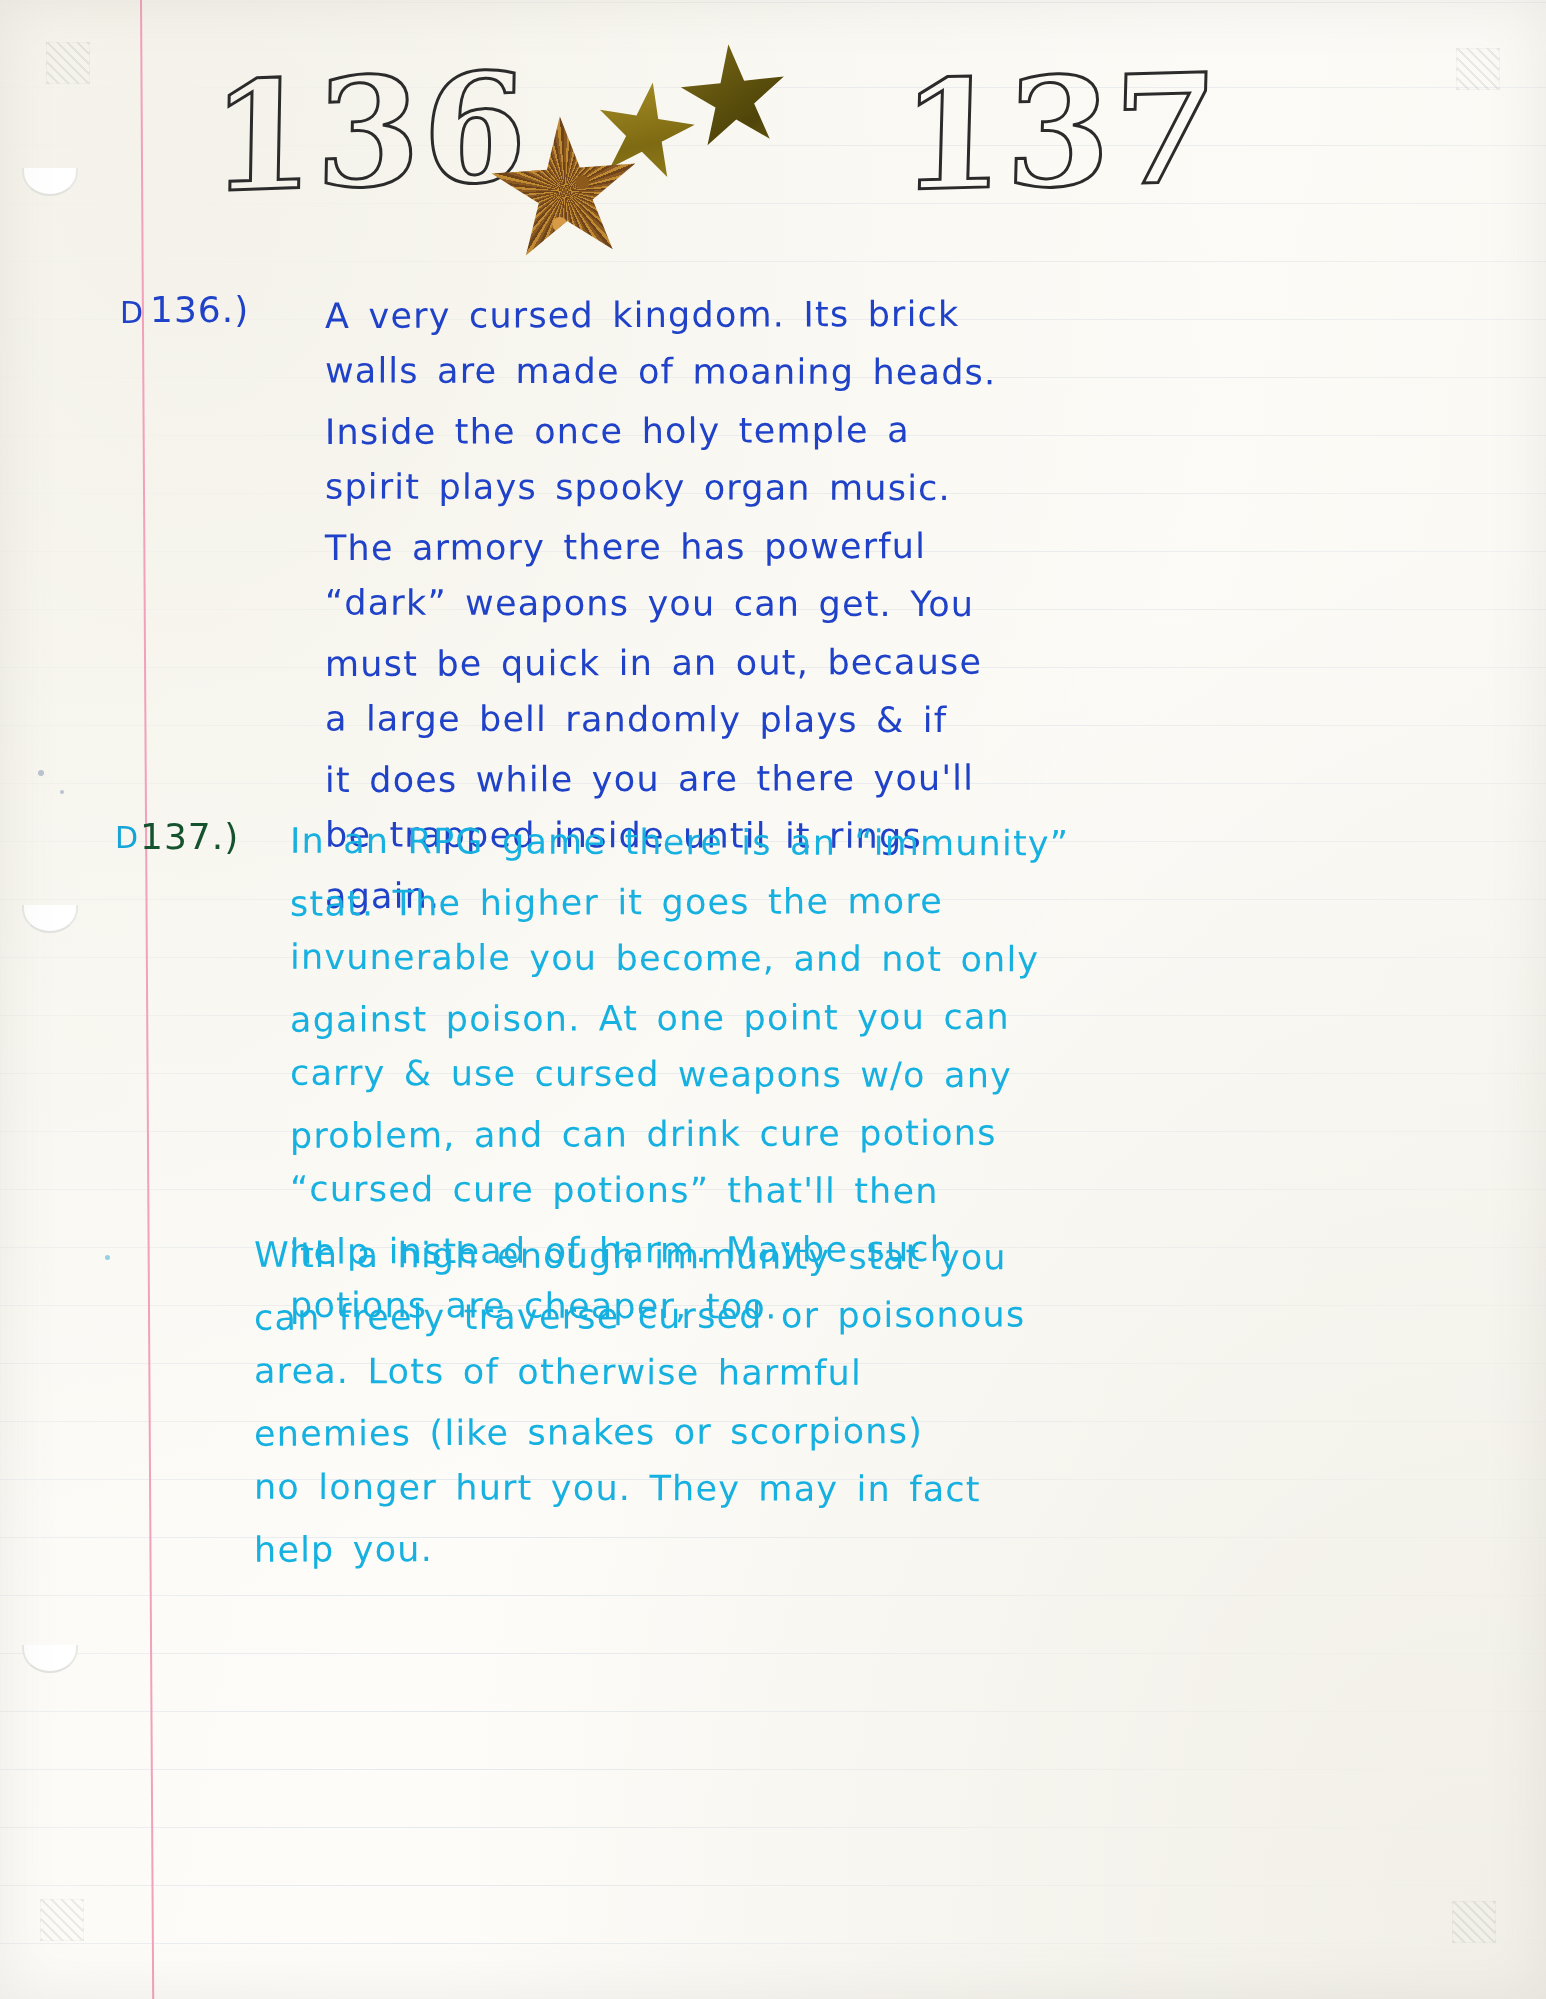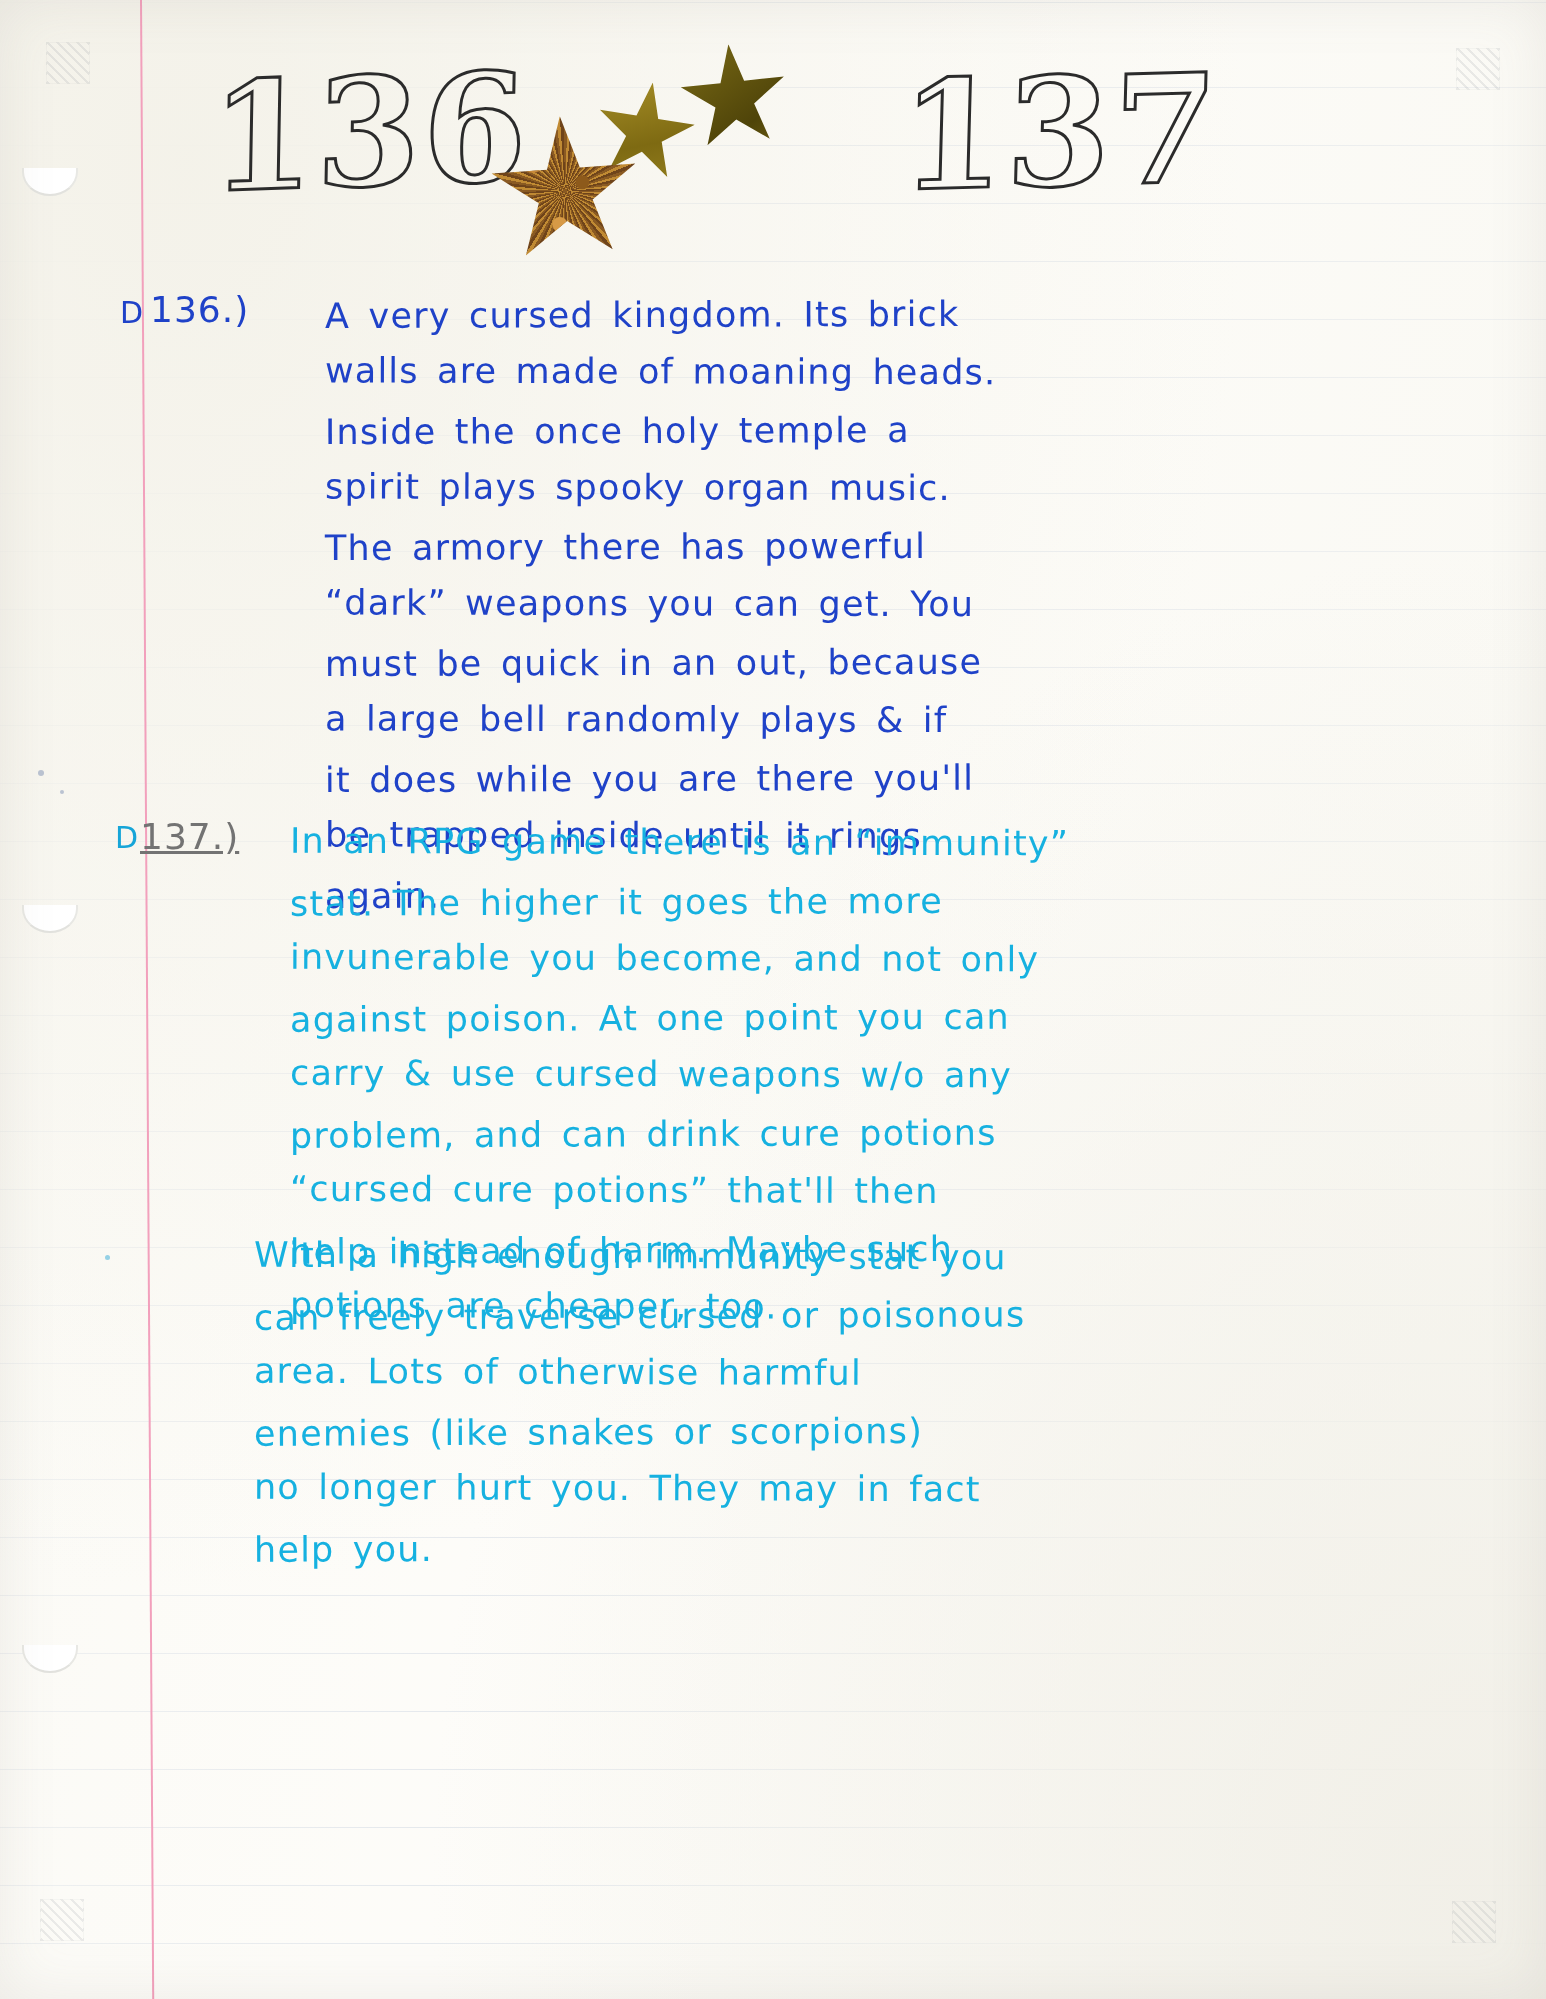--- a/index.html
+++ b/index.html
@@ -174,21 +174,21 @@
     top: 0;
     width: 1180px;
     color: #1f42c8;
   }
   #entry136 .body .ln:nth-child(odd) { transform: rotate(-0.2deg); }
   #entry136 .body .ln:nth-child(even) { transform: rotate(0.15deg); }
 
   
   #entry137 { top: 810px; left: 115px; width: 1400px; }
   #entry137 .bullet { left: 0; top: 10px; color: #16a5d8; }
-  #entry137 .entry-num { left: 25px; top: 6px; color: #737373; text-decoration: underline; }
+  #entry137 .entry-num { left: 25px; top: 6px; color: #14532d; }
   #entry137 .body {
     position: absolute;
     left: 175px;
     top: 4px;
     width: 1260px;
     color: #16b1e0;
   }
   #entry137 .body2 {
     position: absolute;
     left: 139px;

